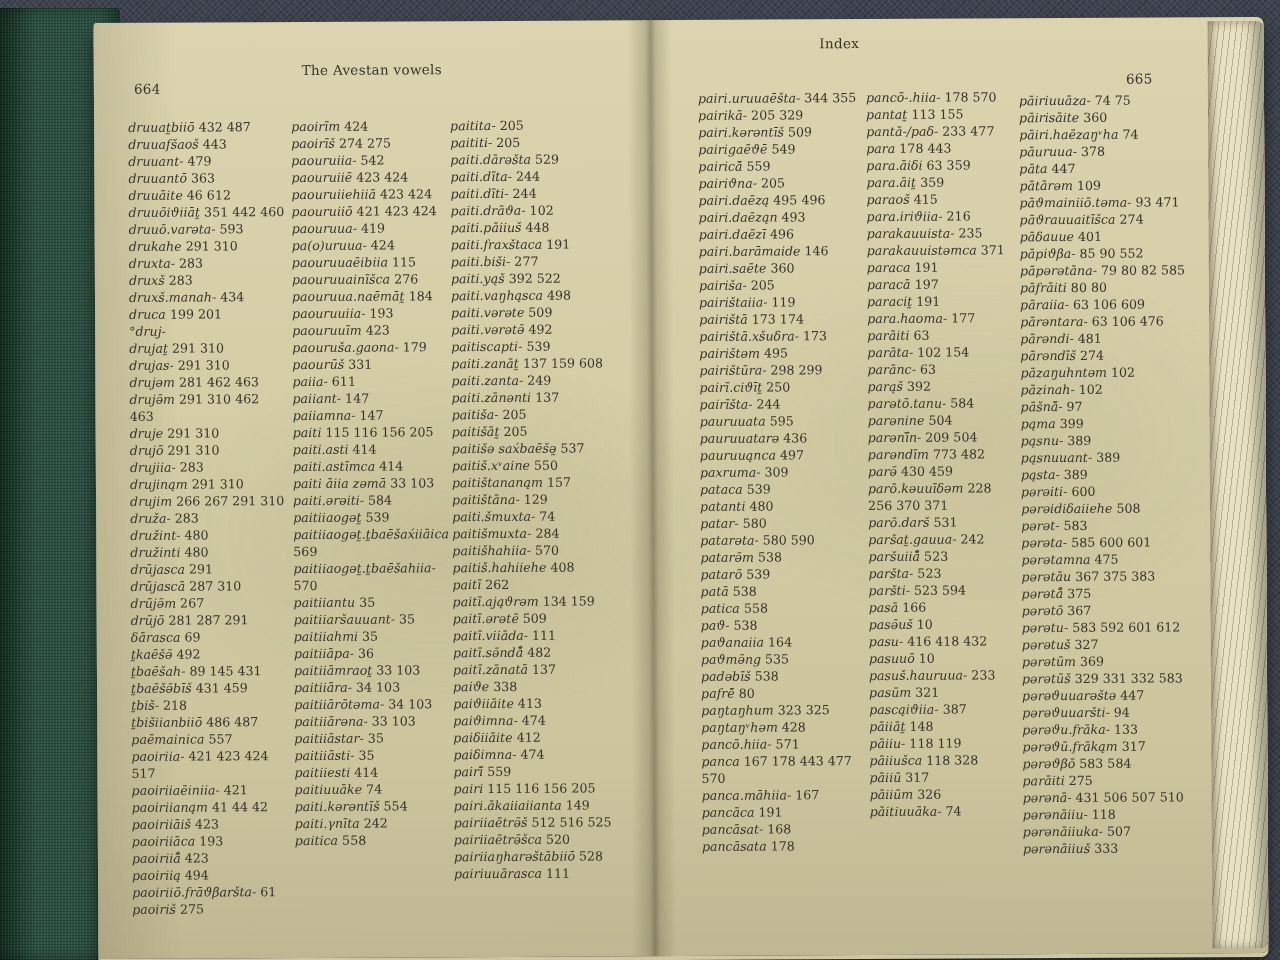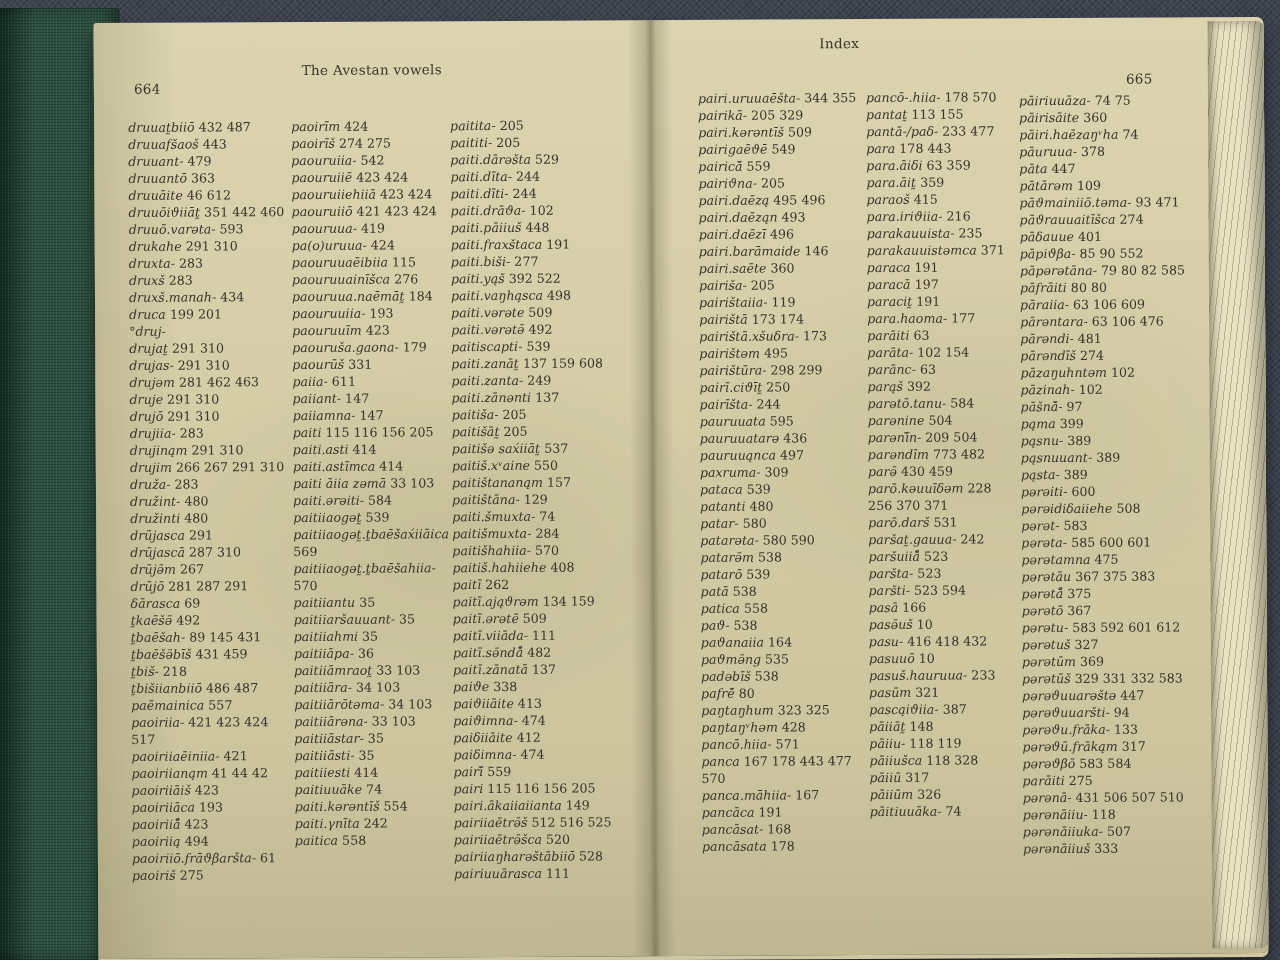--- a/index.html
+++ b/index.html
@@ -98,20 +98,21 @@
             <div class="entry"><span class="hw">druuō.varəta-</span><span class="loc"> 593</span></div>
             <div class="entry"><span class="hw">drukahe</span><span class="loc"> 291 310</span></div>
             <div class="entry"><span class="hw">druxta-</span><span class="loc"> 283</span></div>
             <div class="entry"><span class="hw">druxš</span><span class="loc"> 283</span></div>
             <div class="entry"><span class="hw">druxš.manah-</span><span class="loc"> 434</span></div>
             <div class="entry"><span class="hw">druca</span><span class="loc"> 199 201</span></div>
             <div class="entry"><span class="hw">°druj-</span></div>
             <div class="entry"><span class="hw">drujat̰</span><span class="loc"> 291 310</span></div>
             <div class="entry"><span class="hw">drujas-</span><span class="loc"> 291 310</span></div>
             <div class="entry"><span class="hw">drujəm</span><span class="loc"> 281 462 463</span></div>
+            <div class="entry"><span class="hw">drujə̄m</span><span class="loc"> 291 310 462 463</span></div>
             <div class="entry"><span class="hw">druje</span><span class="loc"> 291 310</span></div>
             <div class="entry"><span class="hw">drujō</span><span class="loc"> 291 310</span></div>
             <div class="entry"><span class="hw">drujiia-</span><span class="loc"> 283</span></div>
             <div class="entry"><span class="hw">drujinąm</span><span class="loc"> 291 310</span></div>
             <div class="entry"><span class="hw">drujim</span><span class="loc"> 266 267 291 310</span></div>
             <div class="entry"><span class="hw">druža-</span><span class="loc"> 283</span></div>
             <div class="entry"><span class="hw">družint-</span><span class="loc"> 480</span></div>
             <div class="entry"><span class="hw">družinti</span><span class="loc"> 480</span></div>
             <div class="entry"><span class="hw">drūjasca</span><span class="loc"> 291</span></div>
             <div class="entry"><span class="hw">drūjascā</span><span class="loc"> 287 310</span></div>
@@ -190,21 +191,21 @@
             <div class="entry"><span class="hw">paiti.yąš</span><span class="loc"> 392 522</span></div>
             <div class="entry"><span class="hw">paiti.vaŋhąsca</span><span class="loc"> 498</span></div>
             <div class="entry"><span class="hw">paiti.vərəte</span><span class="loc"> 509</span></div>
             <div class="entry"><span class="hw">paiti.vərətə̄</span><span class="loc"> 492</span></div>
             <div class="entry"><span class="hw">paitiscapti-</span><span class="loc"> 539</span></div>
             <div class="entry"><span class="hw">paiti.zanāt̰</span><span class="loc"> 137 159 608</span></div>
             <div class="entry"><span class="hw">paiti.zanta-</span><span class="loc"> 249</span></div>
             <div class="entry"><span class="hw">paiti.zānənti</span><span class="loc"> 137</span></div>
             <div class="entry"><span class="hw">paitiša-</span><span class="loc"> 205</span></div>
             <div class="entry"><span class="hw">paitišāt̰</span><span class="loc"> 205</span></div>
-            <div class="entry"><span class="hw">paitišə sax́iiāt̰</span><span class="loc"> 537</span></div>
+            <div class="entry"><span class="hw">paitišə sax́baēšə̰</span><span class="loc"> 537</span></div>
             <div class="entry"><span class="hw">paitiš.xᵛaine</span><span class="loc"> 550</span></div>
             <div class="entry"><span class="hw">paitištananąm</span><span class="loc"> 157</span></div>
             <div class="entry"><span class="hw">paitištāna-</span><span class="loc"> 129</span></div>
             <div class="entry"><span class="hw">paiti.šmuxta-</span><span class="loc"> 74</span></div>
             <div class="entry"><span class="hw">paitišmuxta-</span><span class="loc"> 284</span></div>
             <div class="entry"><span class="hw">paitišhahiia-</span><span class="loc"> 570</span></div>
             <div class="entry"><span class="hw">paitiš.hahiiehe</span><span class="loc"> 408</span></div>
             <div class="entry"><span class="hw">paitī</span><span class="loc"> 262</span></div>
             <div class="entry"><span class="hw">paitī.ająϑrəm</span><span class="loc"> 134 159</span></div>
             <div class="entry"><span class="hw">paitī.ərətē</span><span class="loc"> 509</span></div>

